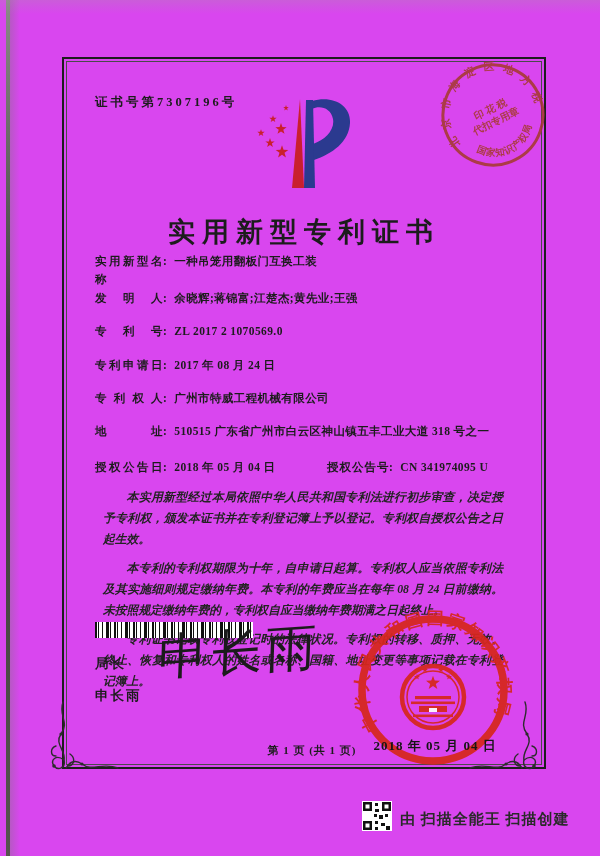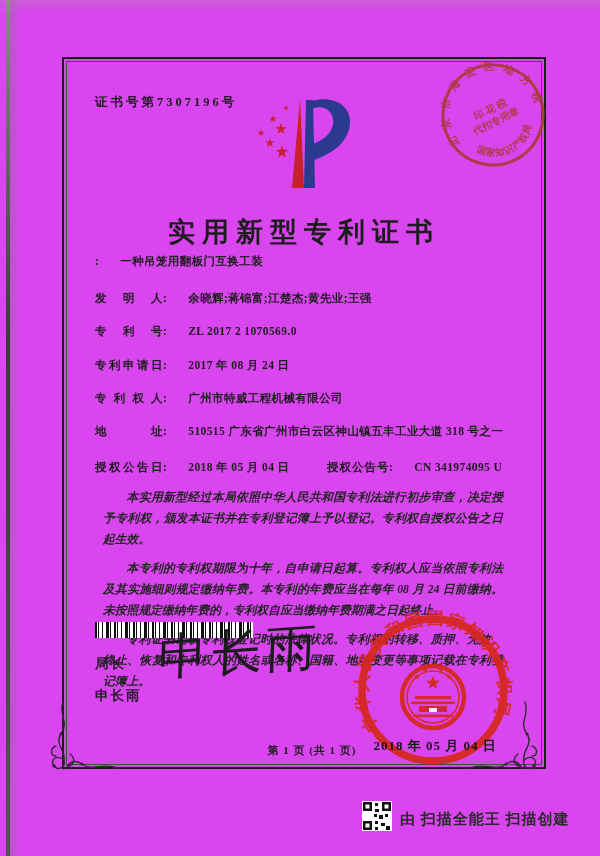--- a/index.html
+++ b/index.html
@@ -21,21 +21,21 @@
   .abs{position:absolute;}
   .cert-no{left:95px;top:94px;font-size:12.5px;font-weight:700;letter-spacing:3px;}
 
   .title{left:62px;top:176px;width:484px;text-align:center;font-size:27px;
         font-weight:700;letter-spacing:7px;margin-top:38px;}
 
   .row{position:absolute;left:95px;width:424px;display:flex;align-items:flex-start;
         font-size:11.5px;font-weight:700;line-height:1.55;letter-spacing:.4px;}
   .lbl{flex:0 0 68px;text-align:justify;text-align-last:justify;}
   .colon{flex:0 0 auto;}
-  .val{flex:1;margin-left:21px;}
+  .val{flex:1;margin-left:7px;}
   .pair{display:flex;}
   .pair .lbl2{flex:0 0 62px;text-align:justify;text-align-last:justify;}
 
   .paras{left:95px;top:479px;width:416px;font-size:11.8px;line-height:21px;
         font-weight:600;font-style:italic;color:#232323;}
   .paras p{margin:8px;text-indent:2em;text-align:justify;}
 
   .barcode{left:95px;top:622px;width:158px;height:16px;
         background:repeating-linear-gradient(90deg,
           #101010 0 2px,#fff 2px 3px,#101010 3px 4px,#fff 4px 7px,
@@ -138,20 +138,21 @@
     <text x="59" y="56" text-anchor="middle" font-size="10" font-weight="700" fill="#a63a30">印 花 税</text>
     <text x="59" y="69" text-anchor="middle" font-size="10" font-weight="700" fill="#a63a30">代扣专用章</text>
     <text font-size="9.5" font-weight="700" fill="#a63a30" font-family="Liberation Serif,serif">
       <textPath href="#tsBot" startOffset="6" textLength="70" lengthAdjust="spacing">国家知识产权局</textPath>
     </text>
   </svg>
 
   <div class="abs title">实用新型专利证书</div>
 
   <div class="row" style="top:253px">
+    <span class="lbl">实用新型名称</span>
       <span class="colon">:</span>
     <span class="val">一种吊笼用翻板门互换工装</span>
   </div>
   <div class="row" style="top:290px">
     <span class="lbl">发明人</span>
       <span class="colon">:</span>
     <span class="val">余晓辉;蒋锦富;江楚杰;黄先业;王强</span>
   </div>
   <div class="row" style="top:323px">
     <span class="lbl">专利号</span>

